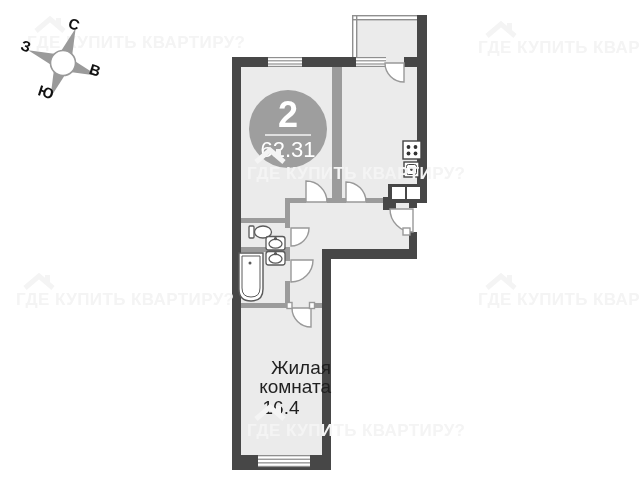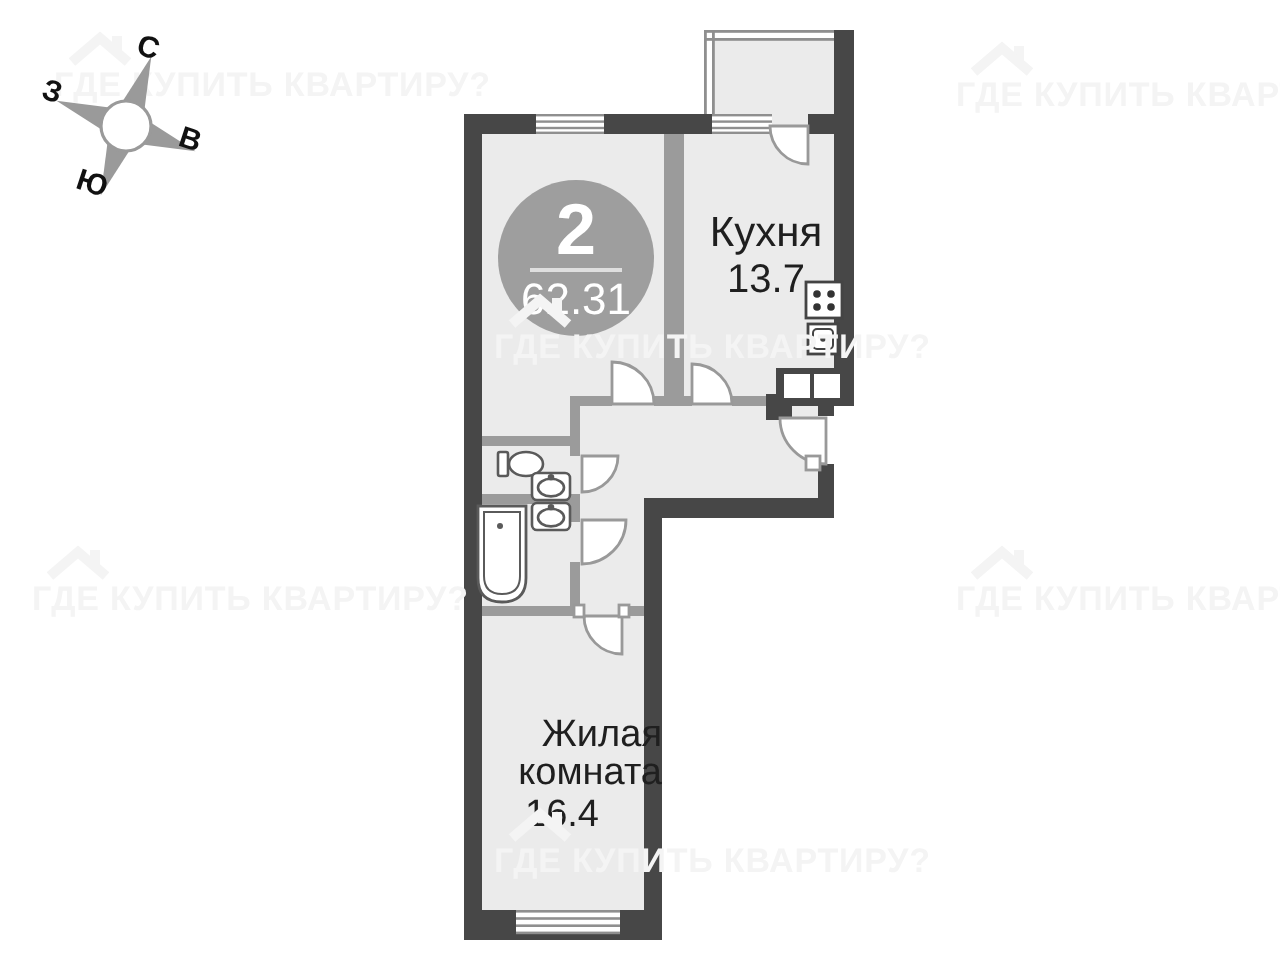--- a/index.html
+++ b/index.html
@@ -194,22 +194,20 @@
   <span class="compass-letter c-w">З</span>
   <span class="compass-letter c-e">В</span>
   <span class="compass-letter c-s">Ю</span>
 
   <div class="badge">
     <div class="badge-rooms">2</div>
     <div class="badge-divider"></div>
     <div class="badge-area">62.31</div>
   </div>
 
-  <div class="room-label kitchen-name">Кухня</div>
-  <div class="room-label kitchen-area">13.7</div>
   <div class="room-label living-name">Жилая комната</div>
   <div class="room-label living-area">16.4</div>
 
   <div class="wm" style="left:27px;top:15px;">
     <svg class="wm-roof" width="34" height="18" viewBox="0 0 34 18">
       <rect x="23" y="3" width="5" height="7" fill="#f4f4f4"></rect>
       <path d="M3,16 L17,4 L31,16" stroke="#f4f4f4" stroke-width="5" fill="none"></path>
     </svg>
     <div class="wm-text">ГДЕ КУПИТЬ КВАРТИРУ?</div>
   </div>

